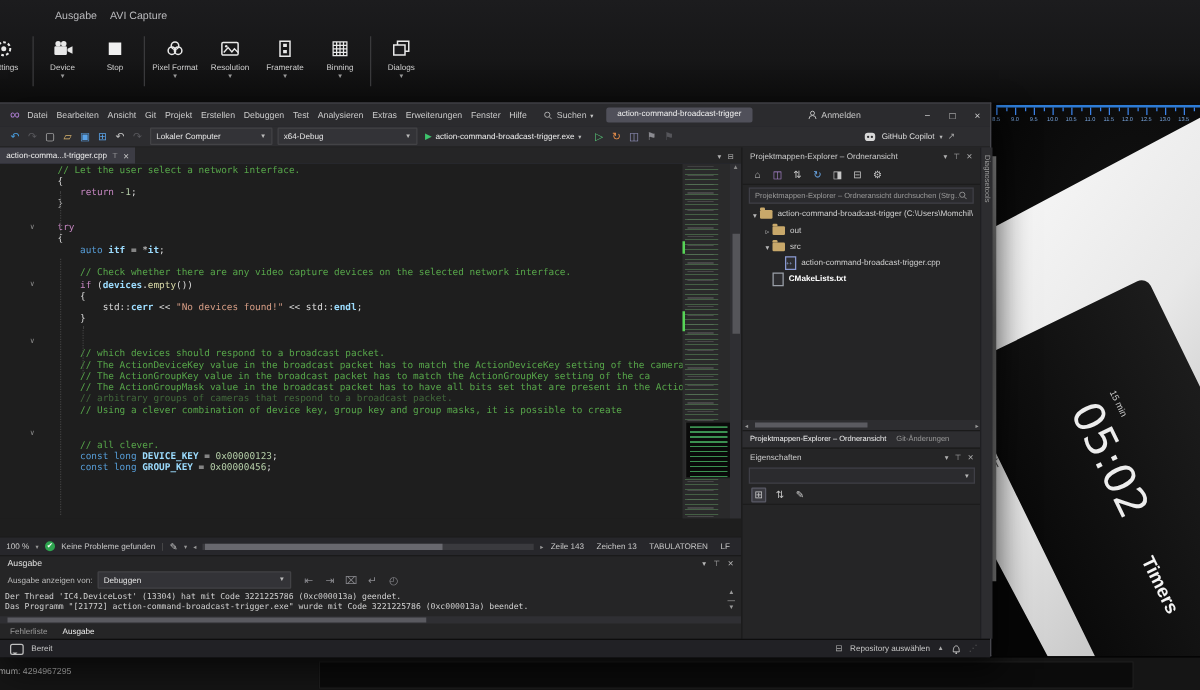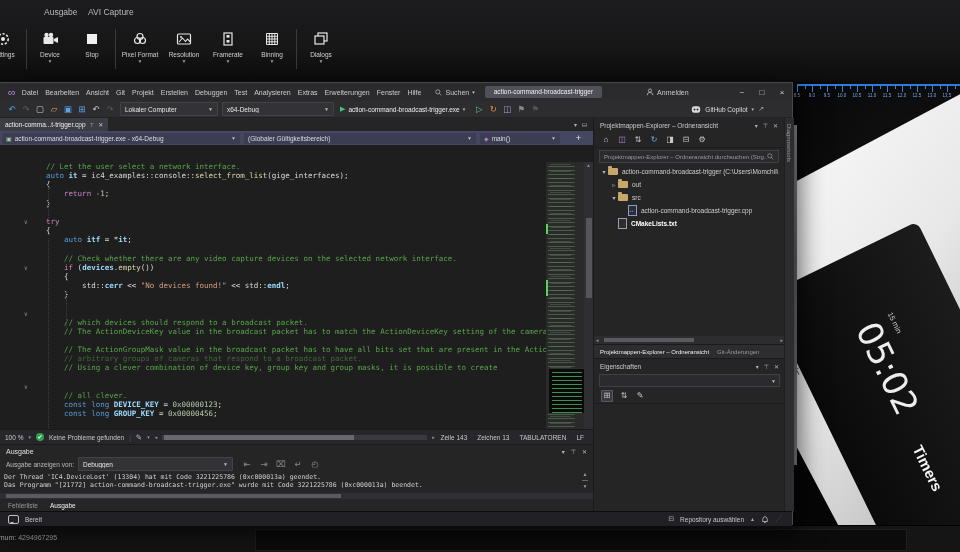--- a/index.html
+++ b/index.html
@@ -63,21 +63,21 @@
   
   #editor-col{left:0;top:35px;width:593px;height:393px;background:#1e1e1e}
   .tabrow{left:0;top:0;width:100%;height:13px;background:#252526;display:flex;align-items:stretch}
   #doc-tab{background:#3c3c44;color:#f0f0f0;font-size:6.5px;display:flex;align-items:center;padding:0 5px;gap:4px;white-space:nowrap}
   .tabrow .tr-right{margin-left:auto;color:#b0b0b0;font-size:6px;display:flex;align-items:center;gap:5px;padding-right:6px}
   .navrow{left:0;top:13px;width:100%;height:14px;background:#454760;display:flex;align-items:center;padding:0 2px;box-sizing:border-box}
   .navbox{height:11px;background:#3c3d52;border:1px solid #55567０;display:flex;align-items:center;font-size:6.5px;
           color:#dcdce4;padding:0 4px;margin-right:4px;white-space:nowrap;overflow:hidden;box-sizing:border-box}
   .navbox .ccaret{margin-left:auto;padding-left:4px;font-size:5px;color:#b8b8c8}
   .navplus{margin-left:auto;color:#e8e8e8;font-size:9px;padding-right:10px}
-  #codewrap{left:0;top:44px;width:593px;height:284px;overflow:hidden;background:#1e1e1e}
+  #codewrap{left:0;top:13px;width:593px;height:284px;overflow:hidden;background:#1e1e1e}
   .cl{position:relative;height:9.16px;line-height:9.16px;white-space:pre;
       font-family:"DejaVu Sans Mono",monospace;font-size:7.5px;padding-left:46px}
   .cl .fold{position:absolute;left:24px;top:0;color:#8a8a8a;font-size:6px}
   .td{color:#dcdcdc}.tc{color:#57a64a}.tcd{color:#4a7a42;opacity:.8}.tk{color:#569cd6}
   .tf{color:#c586c0}.tv{color:#9cdcfe;font-weight:bold}.tn{color:#b5cea8}.ts{color:#d69d85}.tfn{color:#dcdcaa}
   .guide{border-left:1px dotted #3e3e3e;width:0}
   #minimap{left:546px;top:0;width:38px;height:284px;background:#2a2a2b;
     background-image:repeating-linear-gradient(180deg,rgba(90,140,90,.55) 0 1px,transparent 1px 4px),
                      repeating-linear-gradient(180deg,rgba(160,160,160,.25) 0 1px,transparent 1px 7px);
     background-size:70% 100%,55% 100%;background-repeat:no-repeat;background-position:2px 4px,4px 2px}
@@ -404,39 +404,38 @@
           <span style="color:#c29bdb;font-size:6px;margin-right:3px">◈</span>
           <span>main()</span>
             <span class="ccaret">▼</span>
           </div>
         <span class="navplus">+</span>
       </div>
 
       <div class="abs" id="codewrap">
         <div id="code">
             <div class="cl"><span class="tc">// Let the user select a network interface.</span></div>
-            <div class="cl"><span class="tk">auto </span><span class="tv">it</span><span class="td"> = ic4_examples::console::</span><span class="tfn">select_from_list</span><span class="td">(gige_interfaces);</span></div>
             <div class="cl"><span class="td">{</span></div>
             <div class="cl"><span class="td">    </span><span class="tf">return </span><span class="tn">-1</span><span class="td">;</span></div>
             <div class="cl"><span class="td">}</span></div>
             <div class="cl"></div>
             <div class="cl"><span class="fold">∨</span><span class="tf">try</span></div>
             <div class="cl"><span class="td">{</span></div>
             <div class="cl"><span class="td">    </span><span class="tk">auto </span><span class="tv">itf</span><span class="td"> = *</span><span class="tv">it</span><span class="td">;</span></div>
             <div class="cl"></div>
             <div class="cl"><span class="td">    </span><span class="tc">// Check whether there are any video capture devices on the selected network interface.</span></div>
             <div class="cl"><span class="fold">∨</span><span class="td">    </span><span class="tf">if</span><span class="td"> (</span><span class="tv">devices</span><span class="td">.</span><span class="tfn">empty</span><span class="td">())</span></div>
             <div class="cl"><span class="td">    {</span></div>
             <div class="cl"><span class="td">        std::</span><span class="tv">cerr</span><span class="td"> &lt;&lt; </span><span class="ts">"No devices found!"</span><span class="td"> &lt;&lt; std::</span><span class="tv">endl</span><span class="td">;</span></div>
             <div class="cl"><span class="td">    }</span></div>
             <div class="cl"></div>
             <div class="cl"><span class="fold">∨</span><span class="td">    </span></div>
             <div class="cl"><span class="td">    </span><span class="tc">// which devices should respond to a broadcast packet.</span></div>
             <div class="cl"><span class="td">    </span><span class="tc">// The ActionDeviceKey value in the broadcast packet has to match the ActionDeviceKey setting of the camera.</span></div>
-            <div class="cl"><span class="td">    </span></div>
+            <div class="cl"><span class="td">    </span><span class="tc">// The ActionGroupKey value in the broadcast packet has to match the ActionGroupKey setting of the ca</span></div>
             <div class="cl"><span class="td">    </span><span class="tc">// The ActionGroupMask value in the broadcast packet has to have all bits set that are present in the ActionGroupMas</span></div>
             <div class="cl"><span class="td">    </span><span class="tcd">// arbitrary groups of cameras that respond to a broadcast packet.</span></div>
             <div class="cl"><span class="td">    </span><span class="tc">// Using a clever combination of device key, group key and group masks, it is possible to create</span></div>
             <div class="cl"></div>
             <div class="cl"><span class="fold">∨</span><span class="td">    </span></div>
             <div class="cl"><span class="td">    </span><span class="tc">// all clever.</span></div>
             <div class="cl"><span class="td">    </span><span class="tk">const long </span><span class="tv">DEVICE_KEY</span><span class="td"> = </span><span class="tn">0x00000123</span><span class="td">;</span></div>
             <div class="cl"><span class="td">    </span><span class="tk">const long </span><span class="tv">GROUP_KEY</span><span class="td"> = </span><span class="tn">0x00000456</span><span class="td">;</span></div>
           </div>
         <div class="abs guide" style="left:48px;top:22px;height:36px"></div>

